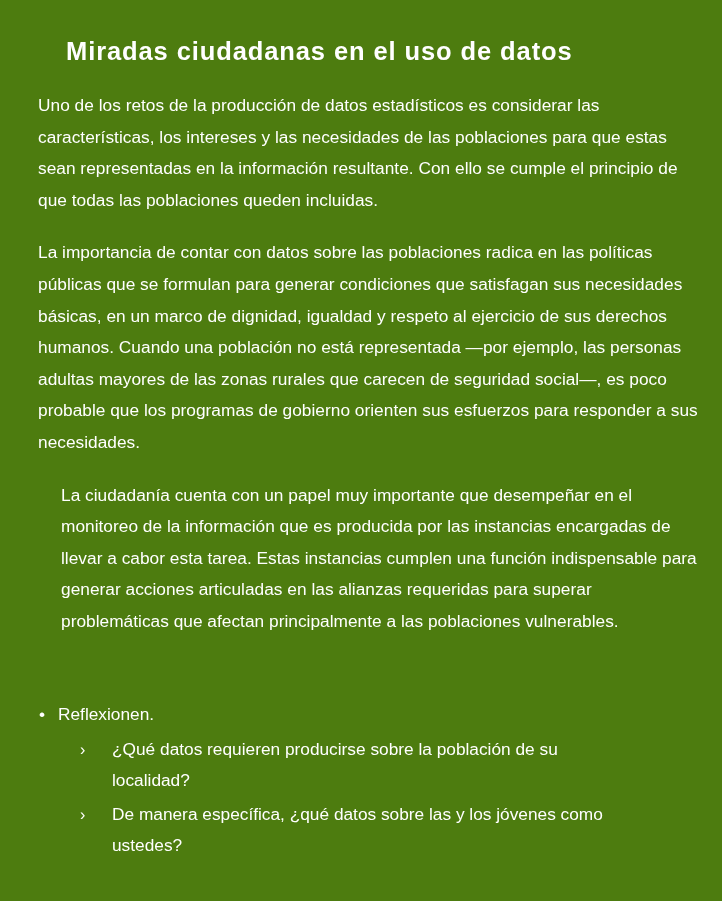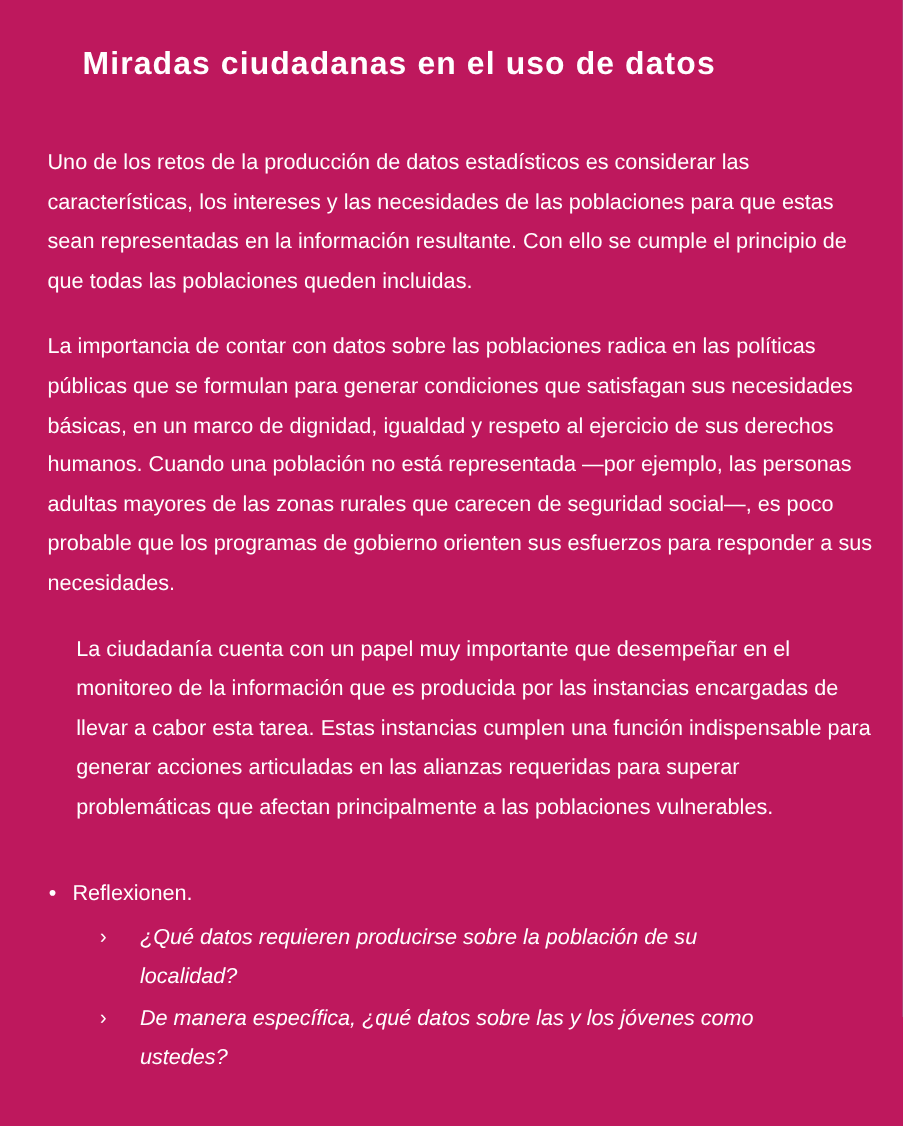--- a/index.html
+++ b/index.html
@@ -36,21 +36,21 @@
     letter-spacing: 0.9px;
     color: #ffffff;
     line-height: 1.18;
     white-space: nowrap;
   }
 
   
   .body-block {
     position: absolute;
     left: 38px;
-    top: 114px;
+    top: 90px;
     width: 662px;
   }
 
   .para {
     margin: 0 0 21px 0;
     font-size: 17.3px;
     line-height: 31.6px;
     color: #ffffff;
     font-weight: 400;
     letter-spacing: 0.02px;
@@ -99,27 +99,26 @@
     position: absolute;
     left: 42px;
     top: 0;
     font-size: 16px;
     line-height: 31.6px;
     color: #ffffff;
   }
   .sub-item .sub-text {
     display: block;
     max-width: 520px;
-    font-style: italic;
   }
 </style>
 </head>
 <body style="background: rgb(125, 188, 186);">
 
-<div class="page" style="background: #be185d;">
+<div class="page" style="background: #4d7c0f;">
 
   <h1 class="page-title">Miradas ciudadanas en el uso de datos</h1>
 
   <div class="body-block">
     <p class="para">Uno de los retos de la producción de datos estadísticos es considerar las características, los intereses y las necesidades de las poblaciones para que estas sean representadas en la información resultante. Con ello se cumple el principio de que todas las poblaciones queden incluidas.</p>
     <p class="para">La importancia de contar con datos sobre las poblaciones radica en las políticas públicas que se formulan para generar condiciones que satisfagan sus necesidades básicas, en un marco de dignidad, igualdad y respeto al ejercicio de sus derechos humanos. Cuando una población no está representada —por ejemplo, las personas adultas mayores de las zonas rurales que carecen de seguridad social—, es poco probable que los programas de gobierno orienten sus esfuerzos para responder a sus necesidades.</p>
     <p class="para">La ciudadanía cuenta con un papel muy importante que desempeñar en el monitoreo de la información que es producida por las instancias encargadas de llevar a cabor esta tarea. Estas instancias cumplen una función indispensable para generar acciones articuladas en las alianzas requeridas para superar problemáticas que afectan principalmente a las poblaciones vulnerables.</p>
   </div>
 
   <div class="bullet-list">

